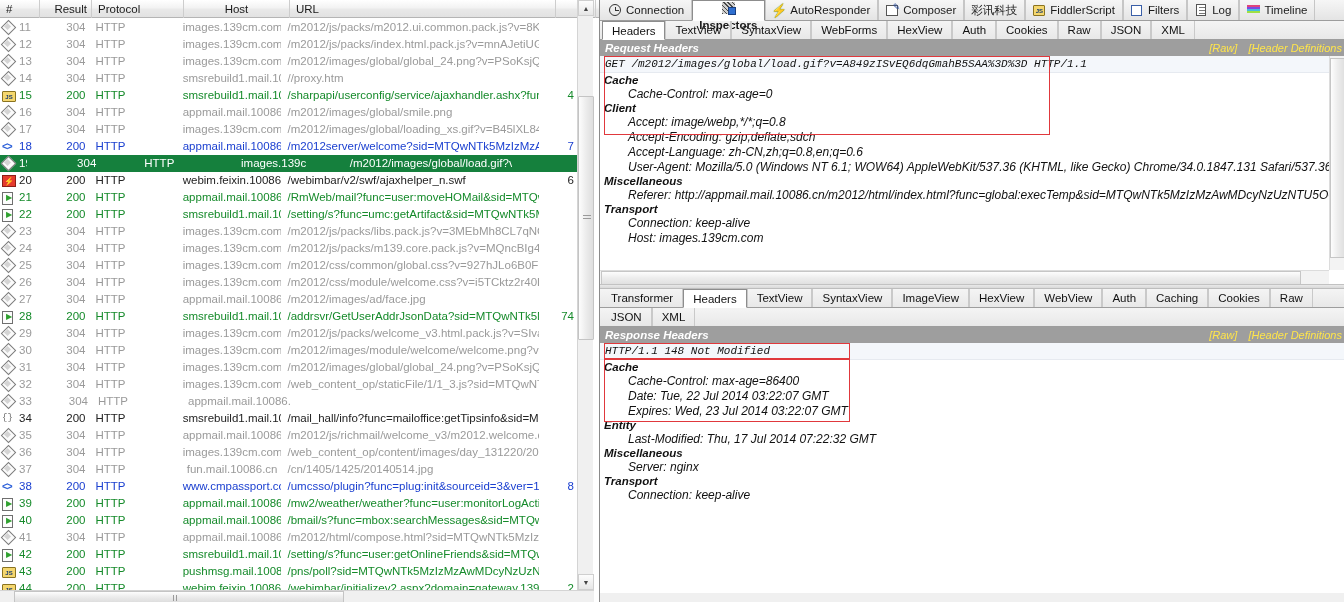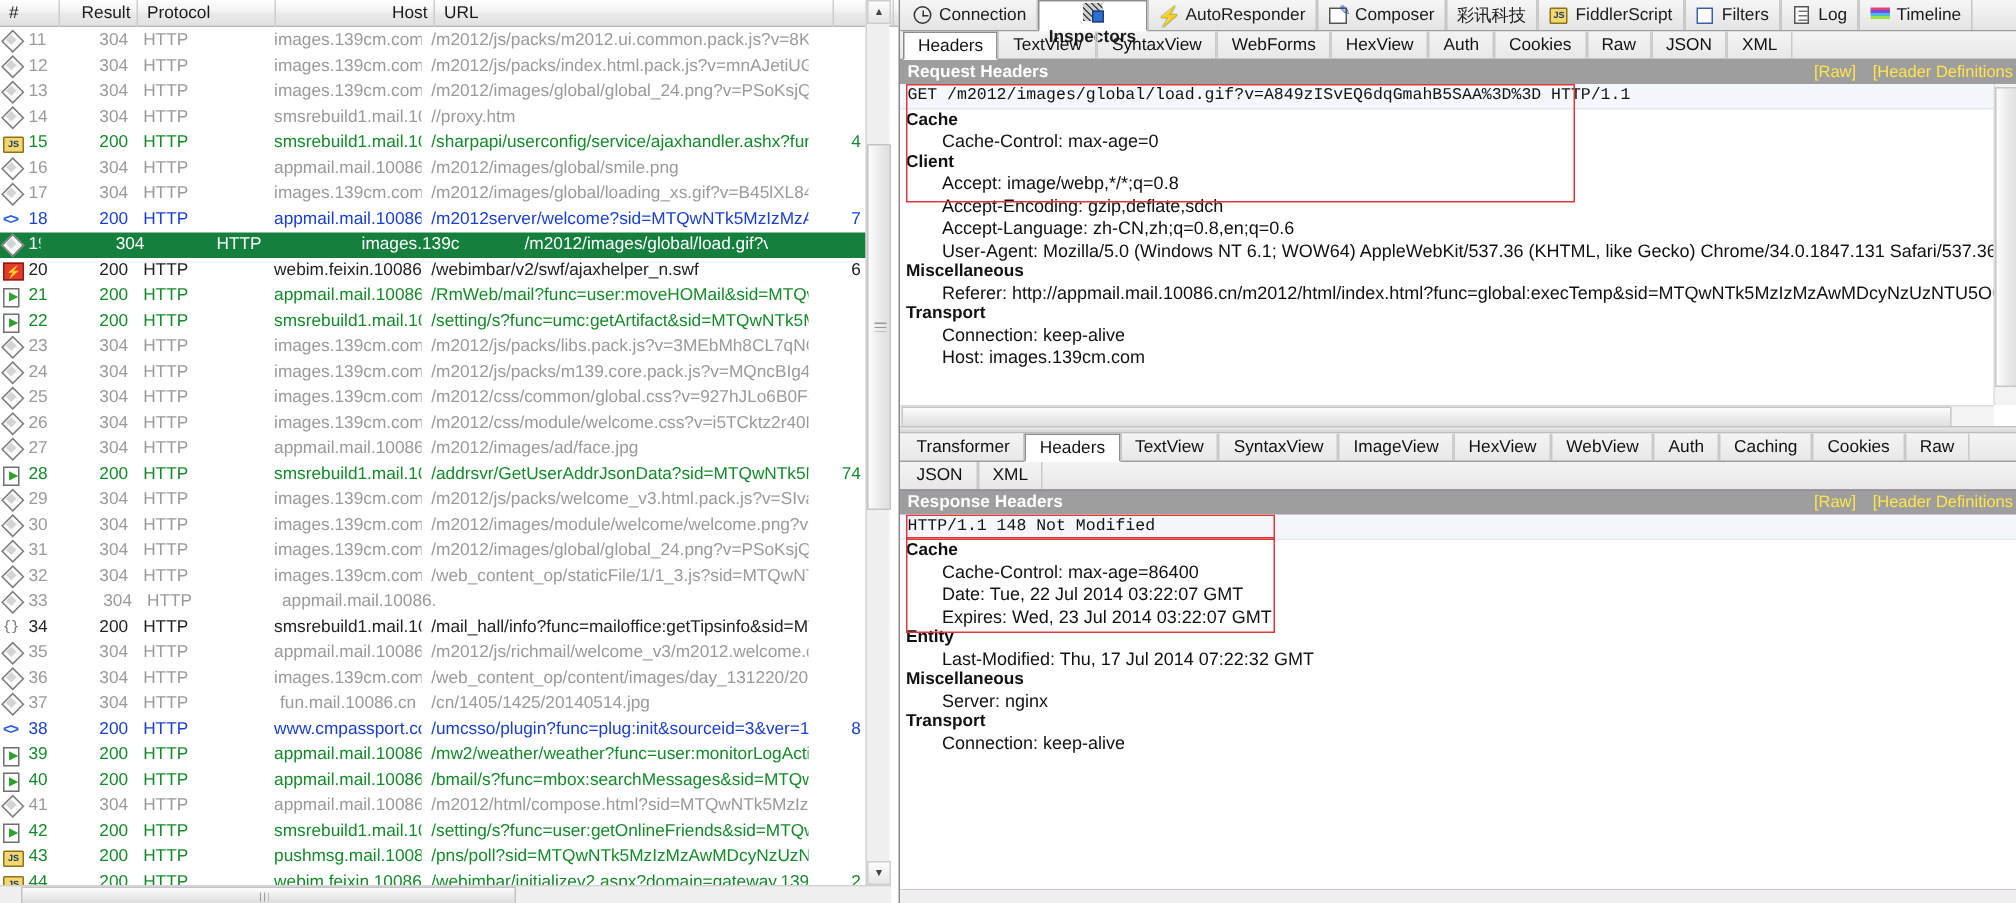--- a/index.html
+++ b/index.html
@@ -35,21 +35,21 @@
   .hcell {
     height: 18px; line-height: 18px;
     padding: 0 4px;
     border-right: 1px solid #cdcdcd;
     white-space: nowrap;
     overflow: hidden;
   }
   .hcell.c-num   { width: 40px; text-align: left; padding-left: 6px;}
   .hcell.c-res   { width: 52px; text-align: right; }
   .hcell.c-proto { width: 92px; text-align: left; padding-left: 6px;}
-  .hcell.c-host  { width: 106px; text-align: right; }
+  .hcell.c-host  { width: 106px; text-align: center; }
   .hcell.c-url   { width: 266px; text-align: left; padding-left: 6px;}
   .hcell.c-body  { width: 40px; text-align: right; }
 
   #grid-rows {
     position: absolute;
     top: 19px; left: 0;
     width: 578px;
     height: 573px;
     overflow: hidden;
   }
@@ -213,21 +213,21 @@
     white-space:nowrap;
   }
   .stab:first-child { border-left:none; }
   .stab.active {
     background:#ffffff; border:1px solid #8d8d8d; border-bottom:1px solid #fff;
     height:19px; margin-bottom:-1px; font-weight:normal;
   }
   .subtabs.row2 { border-bottom:1px solid #9d9d9d; }
 
   
-  .hdr-view { position:relative; background:#701a75; }
+  .hdr-view { position:relative; background:#000000;font-style:italic; }
   .hdr-title {
     height:16px; line-height:16px;
     background:#9e9e9e;
     color:#ffffff; font-weight:bold; font-size:11.5px;
     padding-left:5px;
     display:flex; align-items:center; justify-content:space-between;
     overflow:hidden;
   }
   .hdr-links { color:#ffe54a; font-size:11px; font-weight:normal; white-space:nowrap; padding-right:2px;}
   .hdr-links span { margin-left:8px; }

